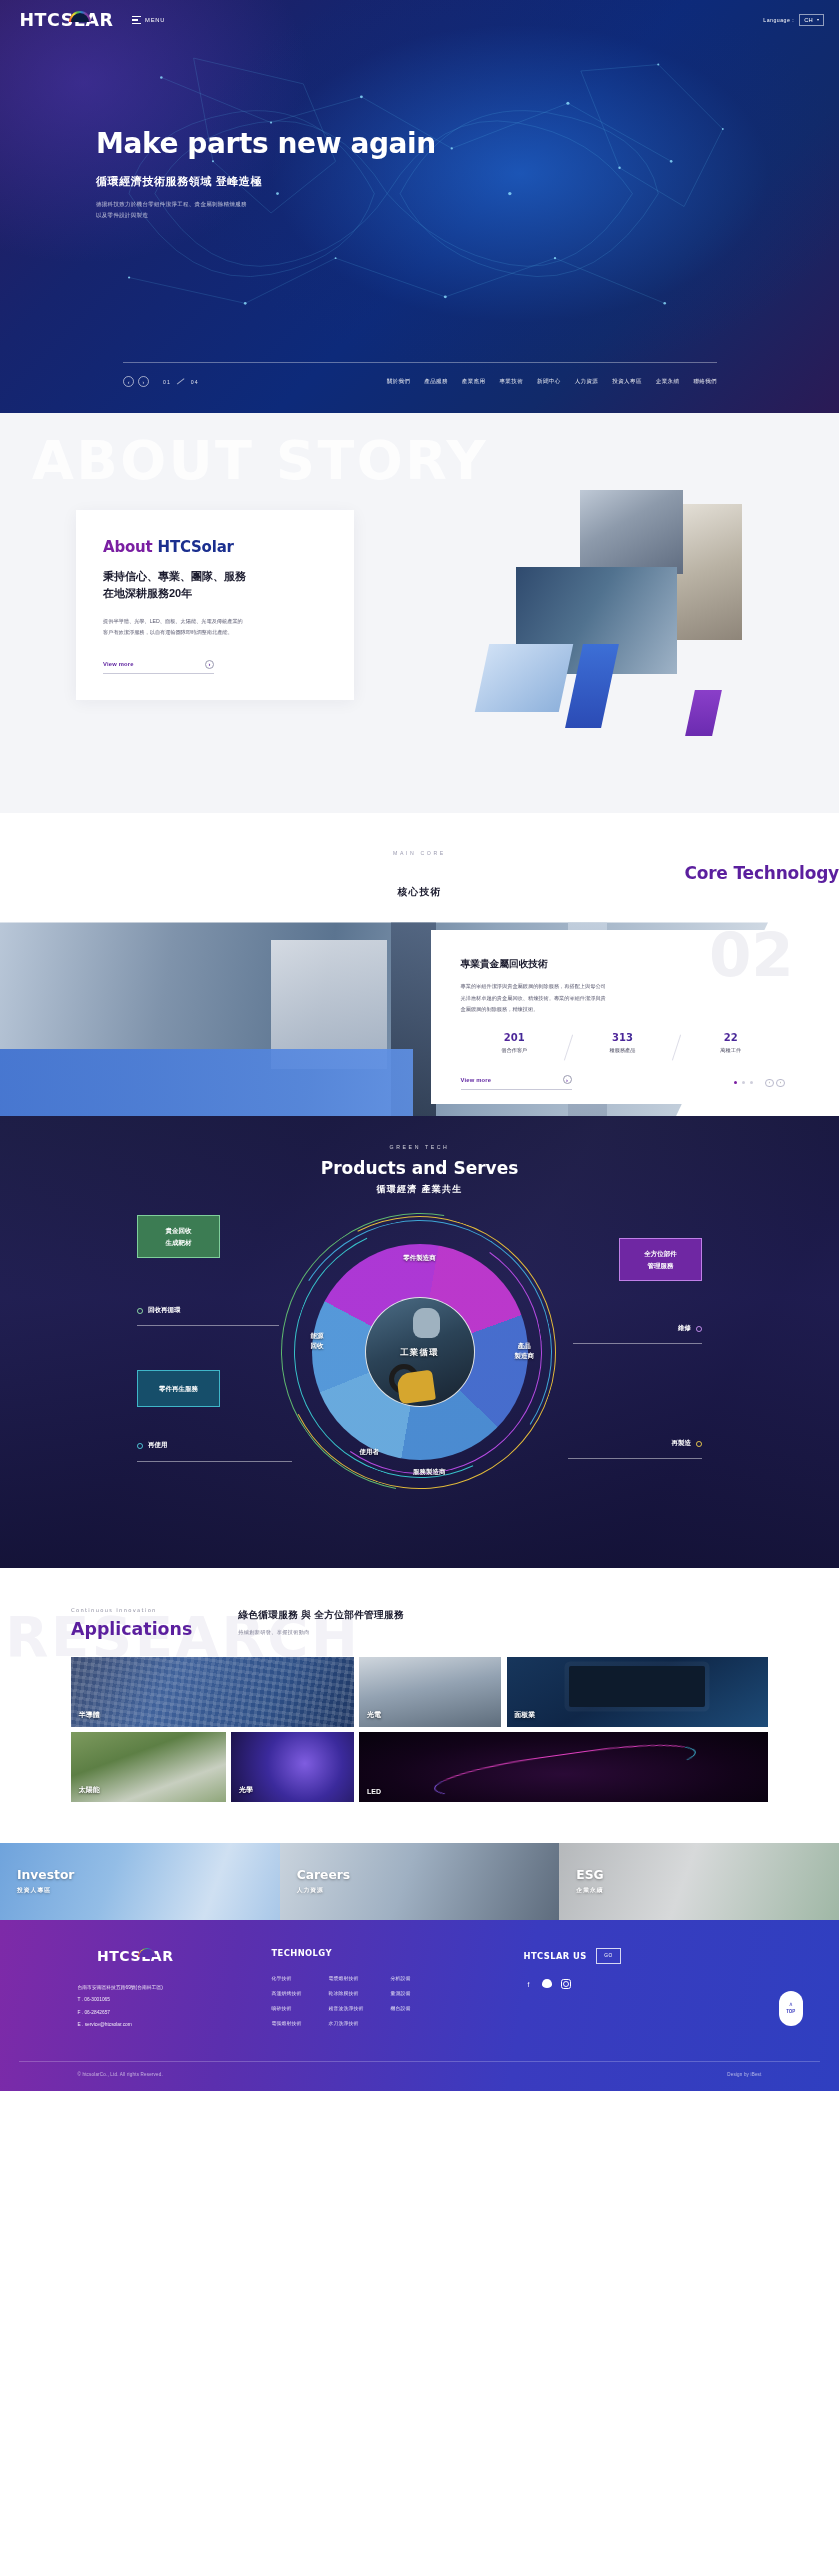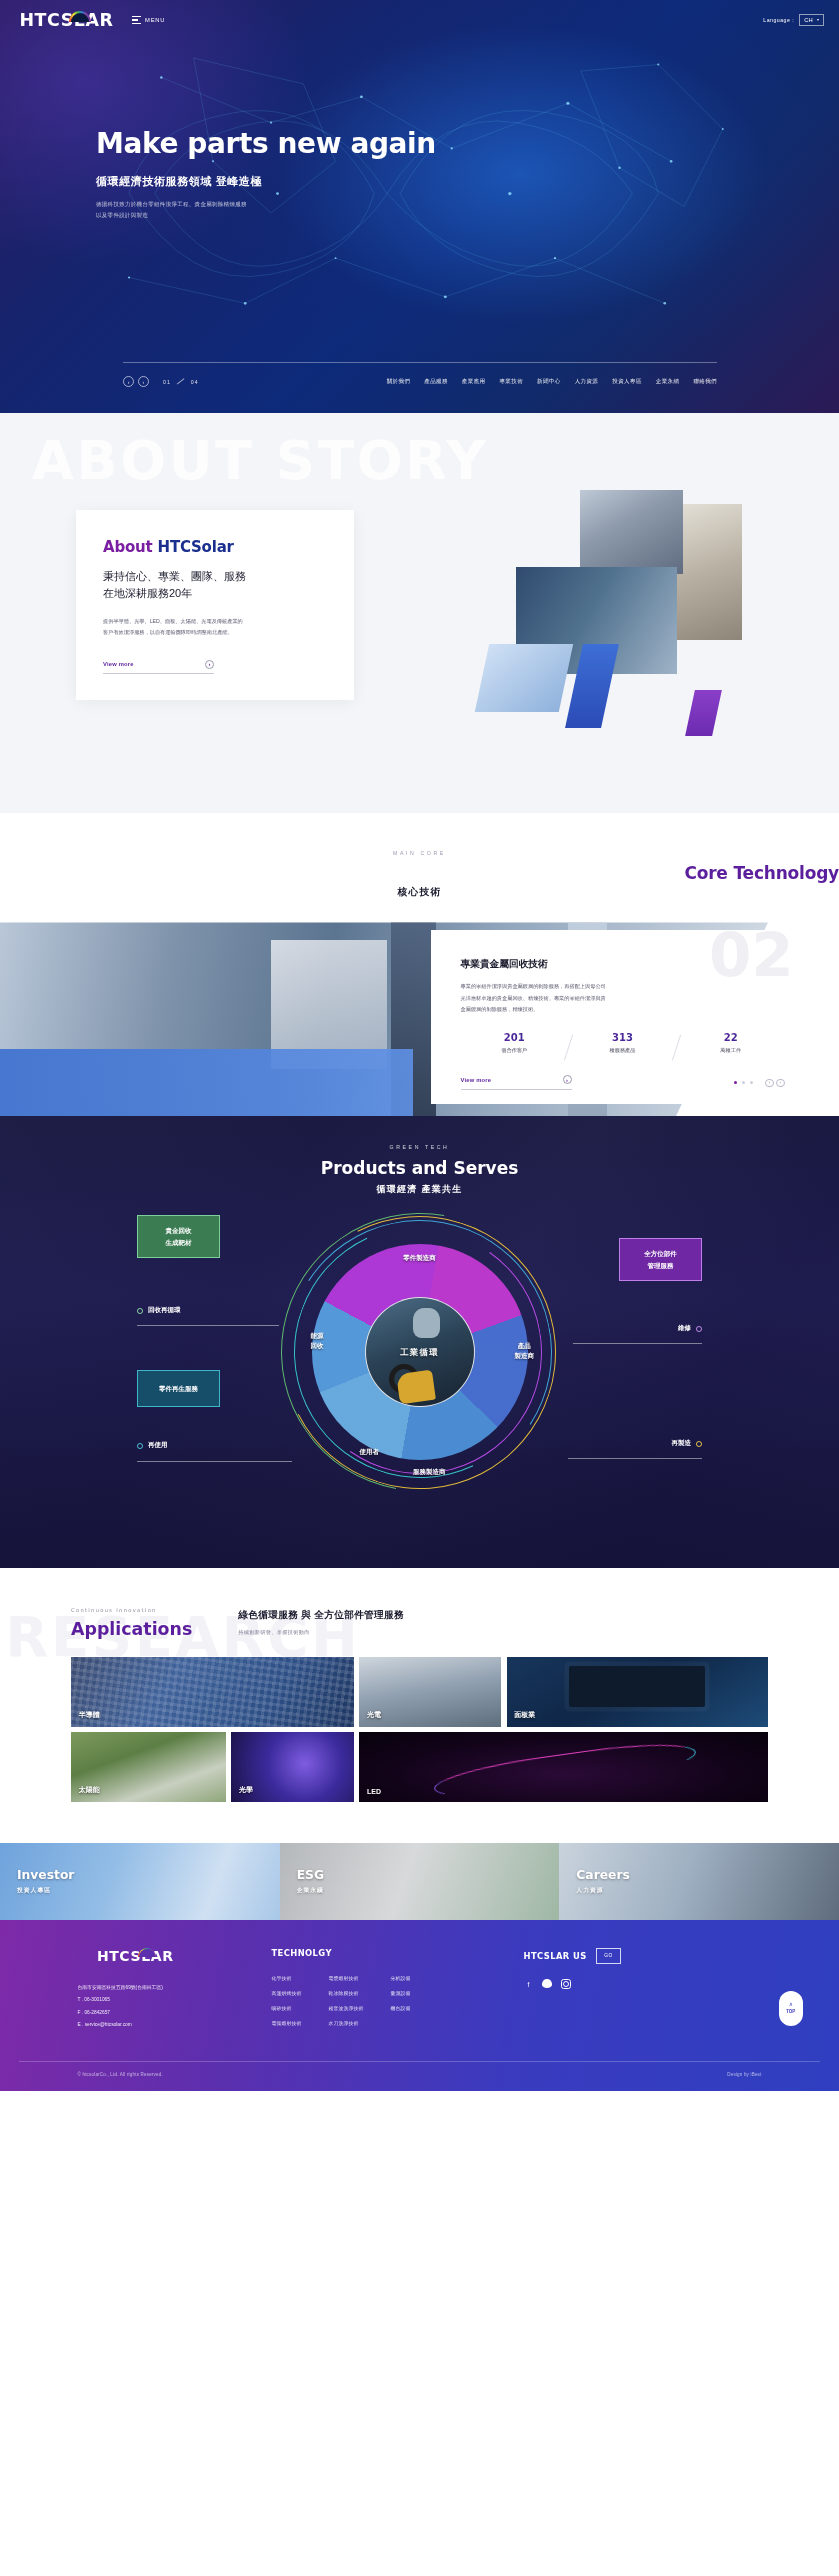--- a/index.html
+++ b/index.html
@@ -83,21 +83,21 @@
     color: #fff; opacity: .85; letter-spacing: 2.6px; pointer-events: none; user-select: none;
   }
   .about .ghost-word { top: 15.5px; left: 32px; font-size: 54px; }
   .about-card {
     position: absolute; left: 76px; top: 97px; width: 278px; background: #fff;
     padding: 28px 26px 26px 27px; box-shadow: 0 2.6px 15.5px rgba(30,30,70,.06); z-index: 3;
   }
   .about-eyebrow { font-size: 15px; font-weight: 700; font-family: "DejaVu Sans", sans-serif; letter-spacing: -0.2px; }
   .about-eyebrow .p1 { color: #7a1fa2; }
   .about-eyebrow .p2 { color: #1b2f8f; }
-  .about-h2 { margin-top: 11.6px; font-size: 11px; font-weight: 400; line-height: 1.55; color: #1b1b2e; }
+  .about-h2 { margin-top: 11.6px; font-size: 11px; font-weight: 700; line-height: 1.55; color: #1b1b2e; }
   .about-p { margin-top: 14px; font-size: 5.2px; line-height: 2.1; color: #5a5a70; }
   .viewmore {
     margin-top: 22px; display: flex; align-items: center; justify-content: space-between;
     width: 111px; border-bottom: 0.6px solid #c9c9d8; padding-bottom: 4.5px; cursor: pointer;
   }
   .viewmore span { font-size: 5.8px; font-weight: 700; color: #5b1f9e; letter-spacing: 0.2px; }
   .vm-circ { width: 9px; height: 9px; border-radius: 50%; border: 0.6px solid #9a9ab0; display: flex; align-items: center; justify-content: center; font-size: 4.5px; color: #666; }
   .about-imgs { position: absolute; right: 84px; top: 77px; width: 278px; height: 258px; }
   .ai { position: absolute; background-size: cover; background-position: center; }
   .ai1 { left: 103px; top: 0; width: 103px; height: 84px;
@@ -571,27 +571,27 @@
         <span class="lbl">LED</span>
       </div>
     </div>
   </section>
 
   <section class="banners">
     <div class="banner b-investor">
       <div class="en">Investor</div>
       <div class="zh">投資人專區</div>
     </div>
+    <div class="banner b-careers">
+      <div class="en">Careers</div>
+      <div class="zh">人力資源</div>
+    </div>
     <div class="banner b-esg">
       <div class="en">ESG</div>
       <div class="zh">企業永續</div>
-    </div>
-    <div class="banner b-careers">
-      <div class="en">Careers</div>
-      <div class="zh">人力資源</div>
     </div>
   </section>
 
   <footer class="footer">
     <div class="footer-inner">
       <div class="f-col1">
         <div class="f-logo logo">
           <span class="logo-text">HTCSLAR</span>
           <span class="logo-rainbow"></span>
         </div>

